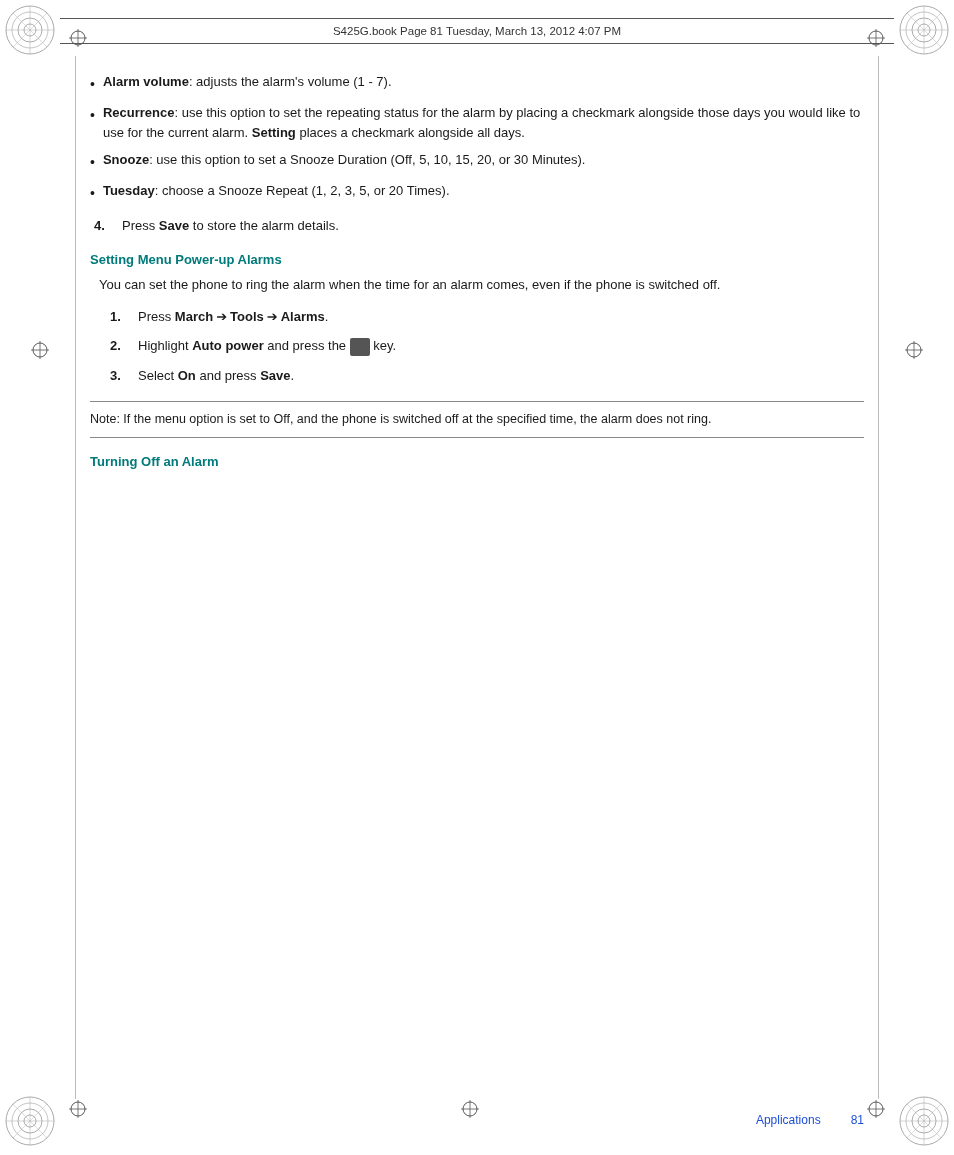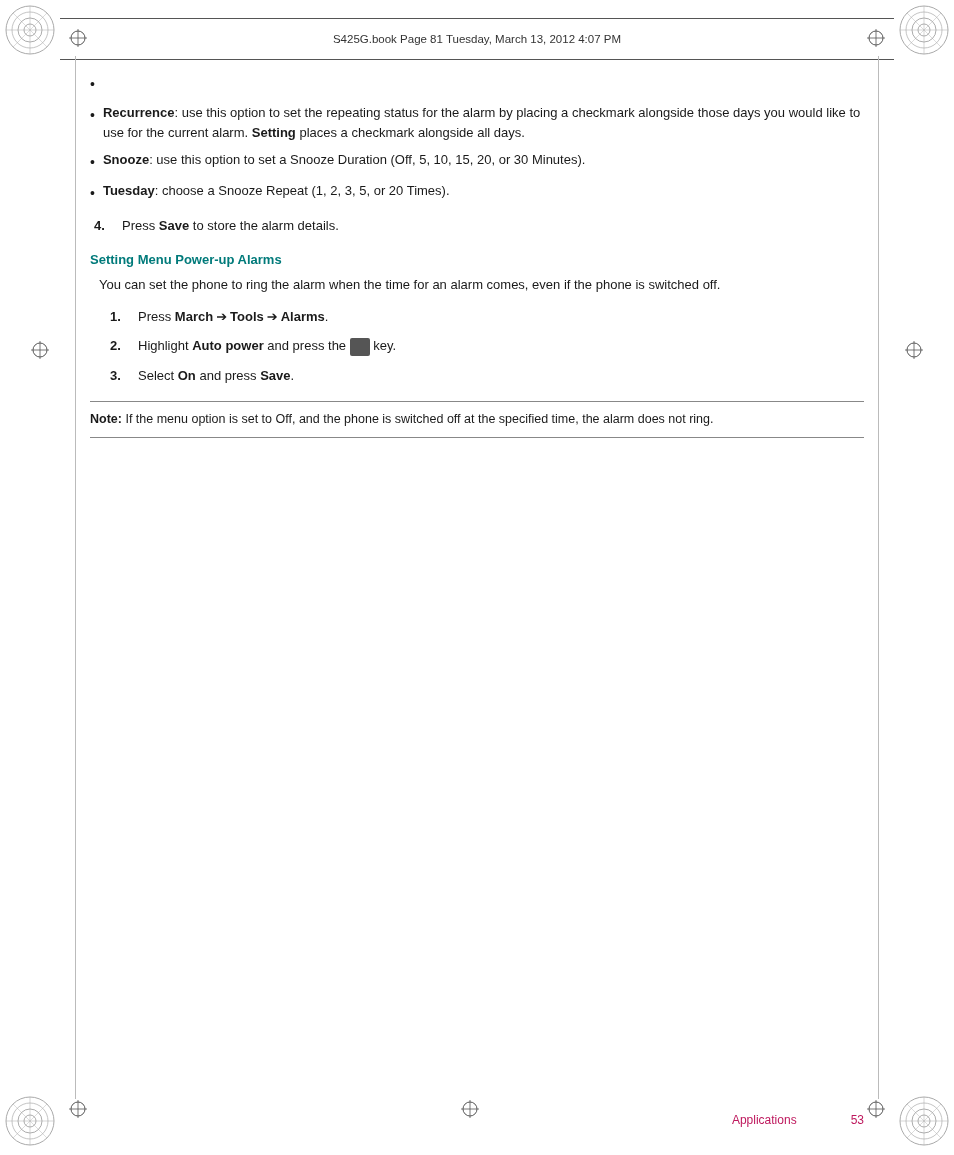--- a/index.html
+++ b/index.html
@@ -13,21 +13,21 @@
       position: relative;
       overflow: hidden;
     }
 
     
     .header-bar {
       position: absolute;
       top: 18px;
       left: 60px;
       right: 60px;
-      height: 42px;
+      height: 26px;
       border-top: 1px solid #555;
       border-bottom: 1px solid #555;
       display: flex;
       align-items: center;
       justify-content: center;
       font-size: 11.5px;
       font-family: Arial, sans-serif;
       color: #333;
     }
 
@@ -106,37 +106,36 @@
     .note-box {
       border-top: 1.5px solid #888;
       border-bottom: 1.5px solid #888;
       padding: 8px 0 8px 0;
       margin: 16px 0 16px 0;
       font-family: Arial, Helvetica, sans-serif;
       font-size: 12.5px;
       line-height: 1.5;
     }
     .note-label {
-      font-weight: bold;
+      font-weight: normal;
     }
 
     
     .footer {
       position: absolute;
       bottom: 28px;
       left: 90px;
       right: 90px;
       display: flex;
       justify-content: flex-end;
       align-items: center;
       font-family: Arial, Helvetica, sans-serif;
       font-size: 12px;
-      color: #be185d;
+      color: #1d4ed8;
       border-top: 0px;
-      gap: 24px;
     }
     .footer-text {
       margin-right: 30px;
     }
     .footer-page {
       font-size: 12px;
     }
 
     
     .deco-circle {
@@ -285,20 +284,23 @@
 <div style="position:absolute;top:56px;left:75px;width:1px;bottom:56px;background:#bbb;"></div>
 
 <div style="position:absolute;top:56px;right:75px;width:1px;bottom:56px;background:#bbb;"></div>
 
 <div class="content">
 
   <div class="bullet-list" style="margin-bottom:12px;">
 
     <div class="bullet-item">
       <span class="bullet-dot">•</span>
+      <span class="bullet-text">
+        <span class="bold-term">Alarm volume</span><span>: adjusts the alarm's volume (1 - 7).</span>
+      </span>
     </div>
 
     <div class="bullet-item">
       <span class="bullet-dot">•</span>
       <span class="bullet-text">
         <span class="bold-term">Recurrence</span><span>: use this option to set the repeating status for the alarm by placing a checkmark alongside those days you would like to use for the current alarm. </span><span class="bold-term">Setting</span><span> places a checkmark alongside all days.</span>
       </span>
     </div>
 
     <div class="bullet-item">
@@ -354,21 +356,22 @@
       </div>
 
     </div>
   </div>
 
   <div class="note-box">
     <span class="note-label">Note:</span><span> If the menu option is set to Off, and the phone is switched off at the specified time, the alarm does not ring.</span>
   </div>
 
   <div>
+    <div class="section-heading">Turning Off an Alarm</div>
 
   </div>
 
 </div>
 
 <div class="footer">
   <span class="footer-text">Applications</span>
-  <span class="footer-page">53</span>
+  <span class="footer-page">81</span>
 </div>
 
 </body></html>

